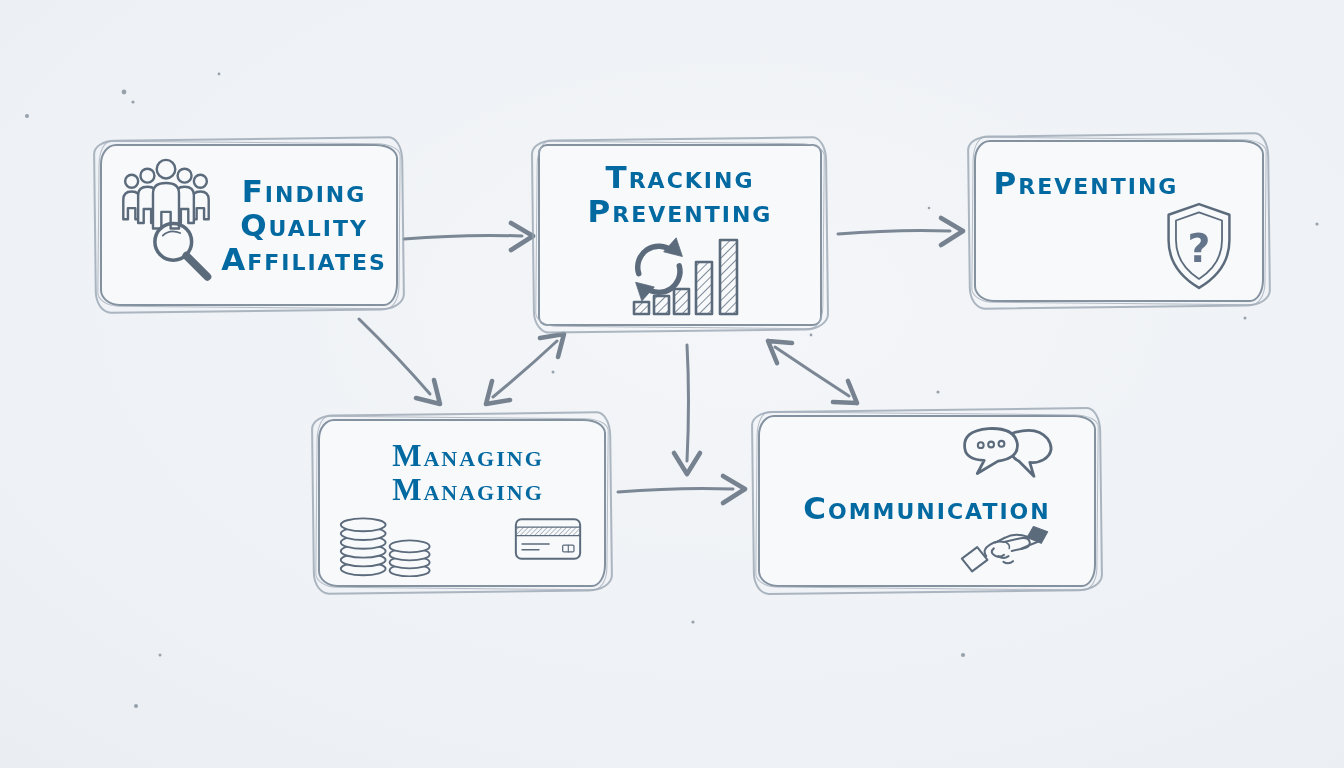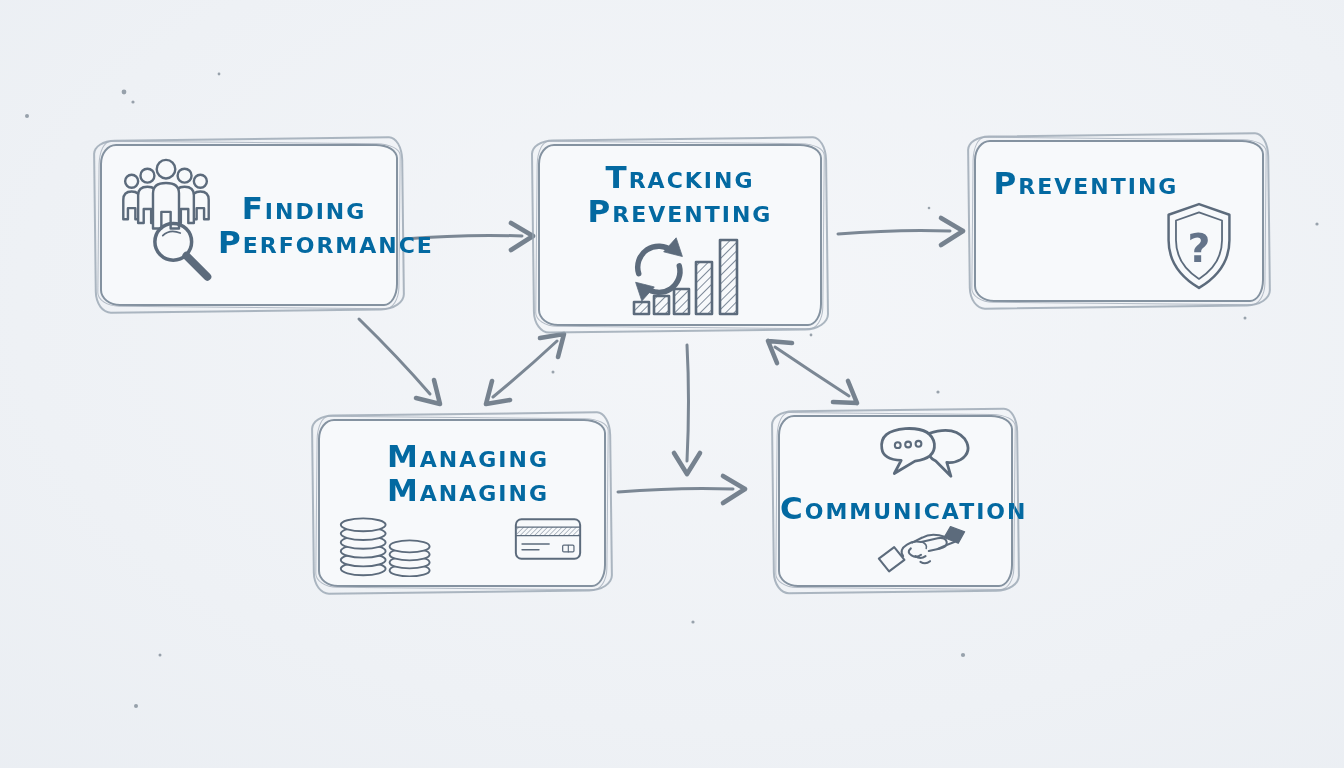--- a/index.html
+++ b/index.html
@@ -121,25 +121,26 @@
     </svg>
     <svg class="icon" style="left:36px; top:66px;" width="88" height="84" viewBox="0 0 100 96">
       <g class="ink">
         <circle stroke-width="4" cx="40" cy="34" r="21"></circle>
         <path stroke-width="2" d="M28 27 Q36 19 48 24"></path>
         <line stroke-width="9" x1="55" y1="50" x2="79" y2="74"></line>
       </g>
     </svg>
     <div class="label" style="position:absolute; left:116px; right:6px; top:0; bottom:0; display:flex; flex-direction:column; justify-content:center;">
       <span class="ln">Finding</span>
-      <span class="ln">Performance</span>
-    </div>
-  </div>
-
-  <div class="box" style="left:538px; top:144px; width:284px; height:182px;">
+      <span class="ln">Quality</span>
+      <span class="ln">Affiliates</span>
+    </div>
+  </div>
+
+  <div class="box" style="left:538px; top:144px; width:284px; height:182px;border-radius:9px;">
     <div class="label" style="position:absolute; left:0; right:0; top:14px;">
       <span class="ln">Tracking</span>
       <span class="ln">Preventing</span>
     </div>
     <svg class="icon" style="left:92px; top:90px;" width="118" height="82" viewBox="0 0 118 82">
       <defs>
         <pattern id="hatch-bars" width="6" height="6" patternUnits="userSpaceOnUse" patternTransform="rotate(45)">
           <line x1="0" y1="0" x2="0" y2="6" stroke="#6b7a8b" stroke-width="1.7"></line>
         </pattern>
       </defs>
@@ -168,21 +169,21 @@
     <svg class="icon" style="right:26px; bottom:8px;" width="74" height="92" viewBox="0 0 90 110">
       <g class="ink">
         <path stroke-width="3" d="M45 4 L82 17 L82 48 Q82 84 45 106 Q8 84 8 48 L8 17 Z"></path>
         <path stroke-width="2.2" d="M45 14 L73 24 L73 48 Q73 77 45 95 Q17 77 17 48 L17 24 Z"></path>
       </g>
       <text x="45" y="74" text-anchor="middle" font-family="DejaVu Sans, sans-serif" font-size="48" font-weight="700" fill="#64748a">?</text>
     </svg>
   </div>
 
   <div class="box" style="left:318px; top:419px; width:288px; height:168px;">
-    <div class="label" style="position:absolute; left:12px; right:0; top:18px;">
+    <div class="label" style="position:absolute; left:12px; right:0; top:18px;font-family:Liberation Serif, serif;">
       <span class="ln">Managing</span>
       <span class="ln">Managing</span>
     </div>
     <svg class="icon" style="left:16px; bottom:8px;" width="104" height="74" viewBox="0 0 130 92">
       <g class="ink" stroke-width="2.4">
         <ellipse class="paper" cx="34" cy="82" rx="28" ry="8"></ellipse>
         <ellipse class="paper" cx="34" cy="71" rx="28" ry="8"></ellipse>
         <ellipse class="paper" cx="34" cy="60" rx="28" ry="8"></ellipse>
         <ellipse class="paper" cx="34" cy="49" rx="28" ry="8"></ellipse>
         <ellipse class="paper" cx="34" cy="38" rx="28" ry="8"></ellipse>
@@ -205,21 +206,21 @@
         <line stroke-width="2.4" x1="4" y1="18" x2="116" y2="18"></line>
         <line stroke-width="2.4" x1="4" y1="33" x2="116" y2="33"></line>
         <line stroke-width="2.6" x1="14" y1="48" x2="62" y2="48"></line>
         <line stroke-width="2.6" x1="14" y1="58" x2="44" y2="58"></line>
         <rect stroke-width="2.2" x="86" y="50" width="20" height="12" rx="2"></rect>
         <line stroke-width="2" x1="96" y1="50" x2="96" y2="62"></line>
       </g>
     </svg>
   </div>
 
-  <div class="box" style="left:778px; top:415px; width:235px; height:172px;">
+  <div class="box" style="left:758px; top:415px; width:338px; height:172px;">
     <svg class="icon" style="right:34px; top:4px;" width="106" height="76" viewBox="0 0 150 110">
       <g class="ink" stroke-width="4">
         <path d="M82 18 Q118 6 134 26 Q146 44 128 56 Q120 61 108 60 L114 80 L92 58 Q80 52 78 38 Q77 26 82 18 Z"></path>
         <path class="paper" d="M14 40 Q10 14 48 11 Q86 9 90 33 Q92 54 62 58 L32 76 L42 57 Q16 56 14 40 Z"></path>
       </g>
       <g class="ink" stroke-width="3">
         <circle cx="37" cy="35" r="4.2"></circle>
         <circle cx="52" cy="34" r="4.2"></circle>
         <circle cx="67" cy="33" r="4.2"></circle>
       </g>

